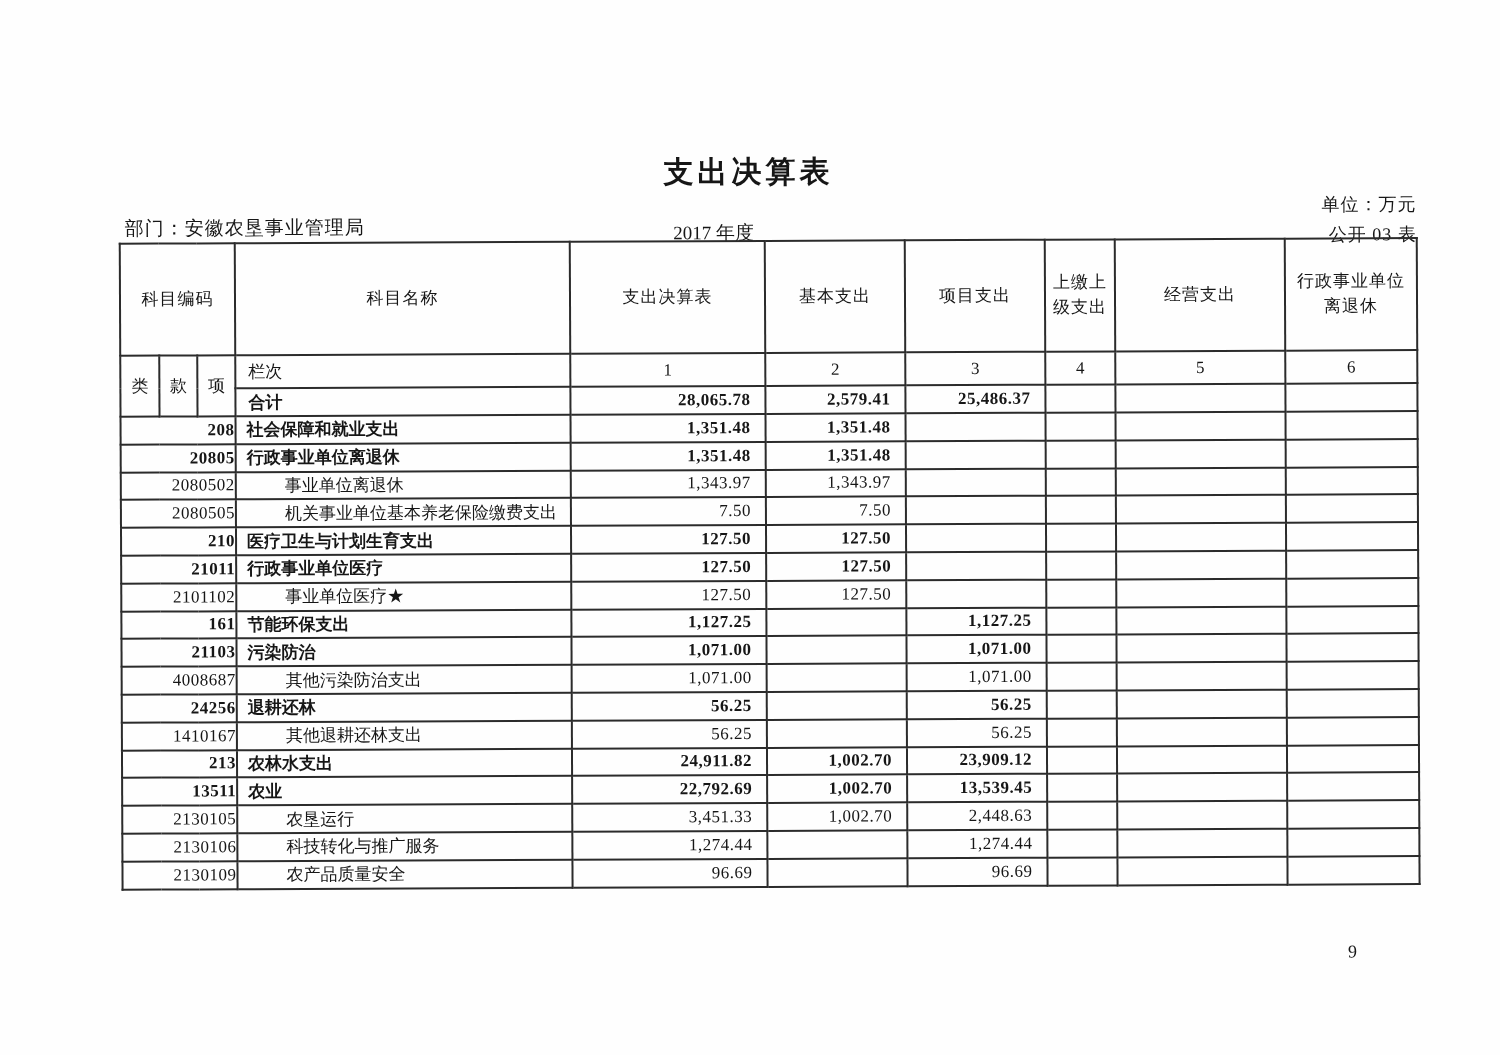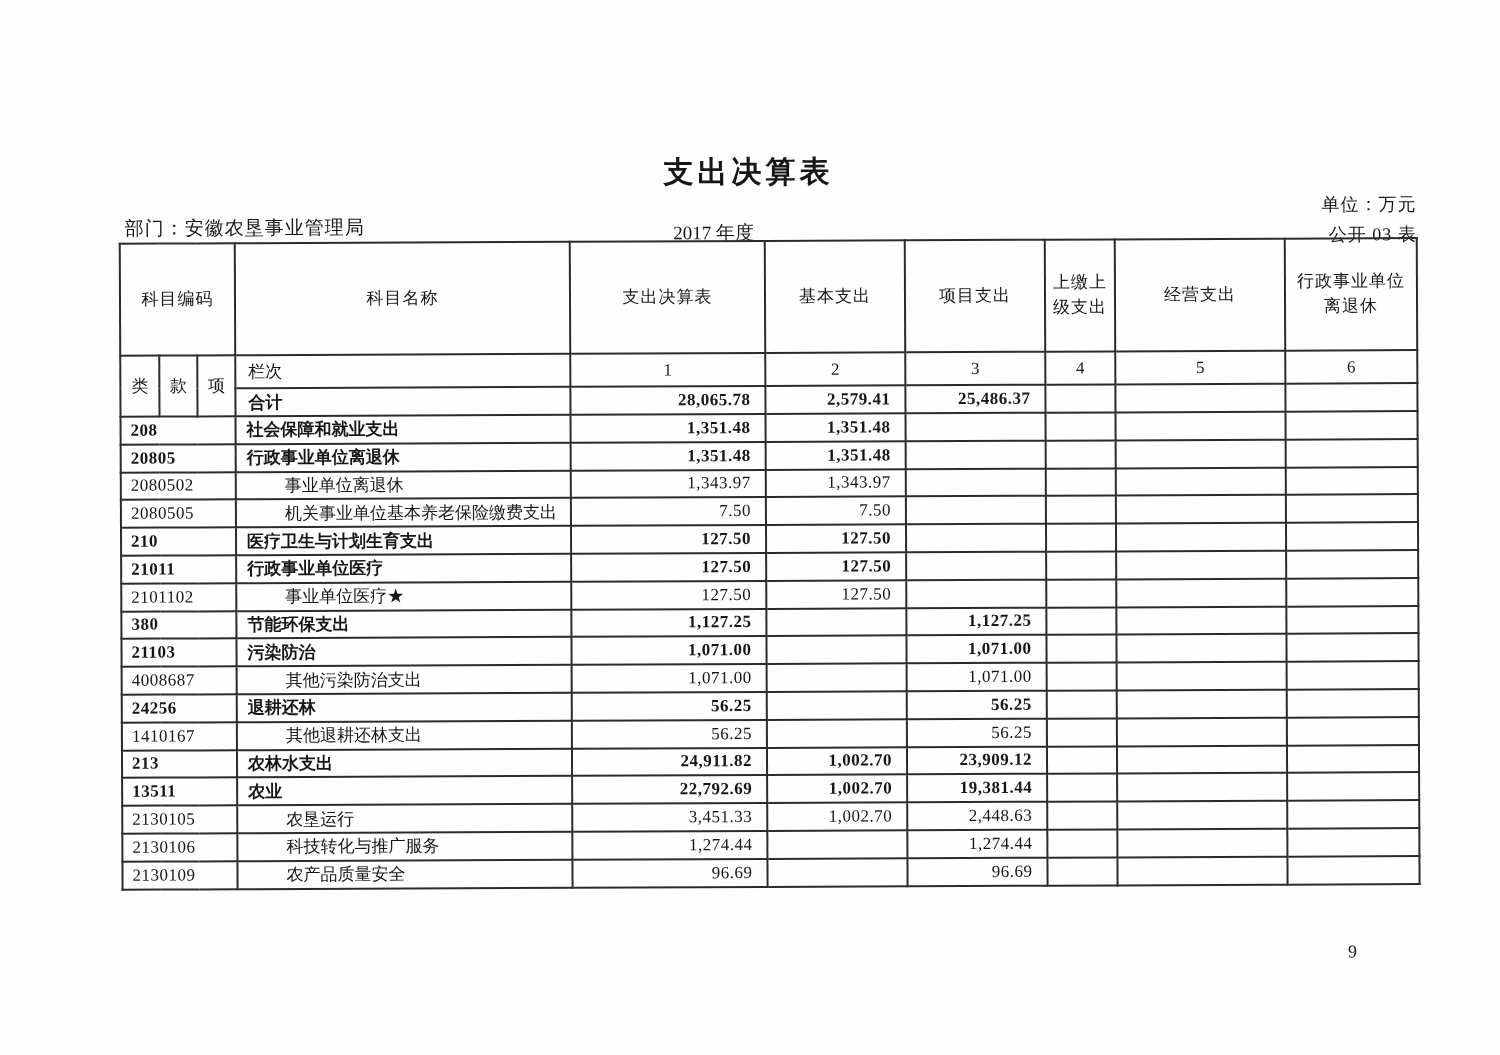--- a/index.html
+++ b/index.html
@@ -52,21 +52,21 @@
   .row-lanci  { height: 33px; }
   .row-heji   { height: 28px; }
   .hdr {
     text-align: center; font-weight: 400; letter-spacing: 1px; line-height: 1.45;
     padding: 0 6px;
   }
   .sub { text-align: center; }
   .lanci-label, .heji-label { text-align: left; padding-left: 12px; }
   .colnum { text-align: center; }
   .num-cell { text-align: right; padding-right: 14px; letter-spacing: 0.5px; }
-  .code-cell { text-align: left; padding-left: 9px; letter-spacing: 0.5px; }
+  .code-cell { text-align: right; padding-left: 9px; letter-spacing: 0.5px; }
   .name-cell { text-align: left; padding-left: 10px; }
   .name-cell.indent { padding-left: 48px; }
   tr.bold-row td { font-weight: 700; }
   tr.row-heji td.num-cell, tr.row-heji td.heji-label { font-weight: 700; }
   .page-number {
     position: absolute; left: 1346px; top: 944px; font-size: 18px;
   }
 </style>
 </head>
 <body>
@@ -192,21 +192,21 @@
             <td colspan="3" class="code-cell">2101102</td>
             <td class="name-cell indent">事业单位医疗★</td>
             <td class="num-cell">127.50</td>
             <td class="num-cell">127.50</td>
             <td class="num-cell"></td>
             <td class="num-cell"></td>
             <td class="num-cell"></td>
             <td class="num-cell"></td>
           </tr>
           <tr class="bold-row" style="height: 27.8px;">
-            <td colspan="3" class="code-cell">380</td>
+            <td colspan="3" class="code-cell">161</td>
             <td class="name-cell">节能环保支出</td>
             <td class="num-cell">1,127.25</td>
             <td class="num-cell"></td>
             <td class="num-cell">1,127.25</td>
             <td class="num-cell"></td>
             <td class="num-cell"></td>
             <td class="num-cell"></td>
           </tr>
           <tr class="bold-row" style="height: 27.8px;">
             <td colspan="3" class="code-cell">21103</td>
@@ -256,21 +256,21 @@
             <td class="num-cell">23,909.12</td>
             <td class="num-cell"></td>
             <td class="num-cell"></td>
             <td class="num-cell"></td>
           </tr>
           <tr class="bold-row" style="height: 27.8px;">
             <td colspan="3" class="code-cell">13511</td>
             <td class="name-cell">农业</td>
             <td class="num-cell">22,792.69</td>
             <td class="num-cell">1,002.70</td>
-            <td class="num-cell">19,381.44</td>
+            <td class="num-cell">13,539.45</td>
             <td class="num-cell"></td>
             <td class="num-cell"></td>
             <td class="num-cell"></td>
           </tr>
           <tr style="height: 27.8px;">
             <td colspan="3" class="code-cell">2130105</td>
             <td class="name-cell indent">农垦运行</td>
             <td class="num-cell">3,451.33</td>
             <td class="num-cell">1,002.70</td>
             <td class="num-cell">2,448.63</td>

